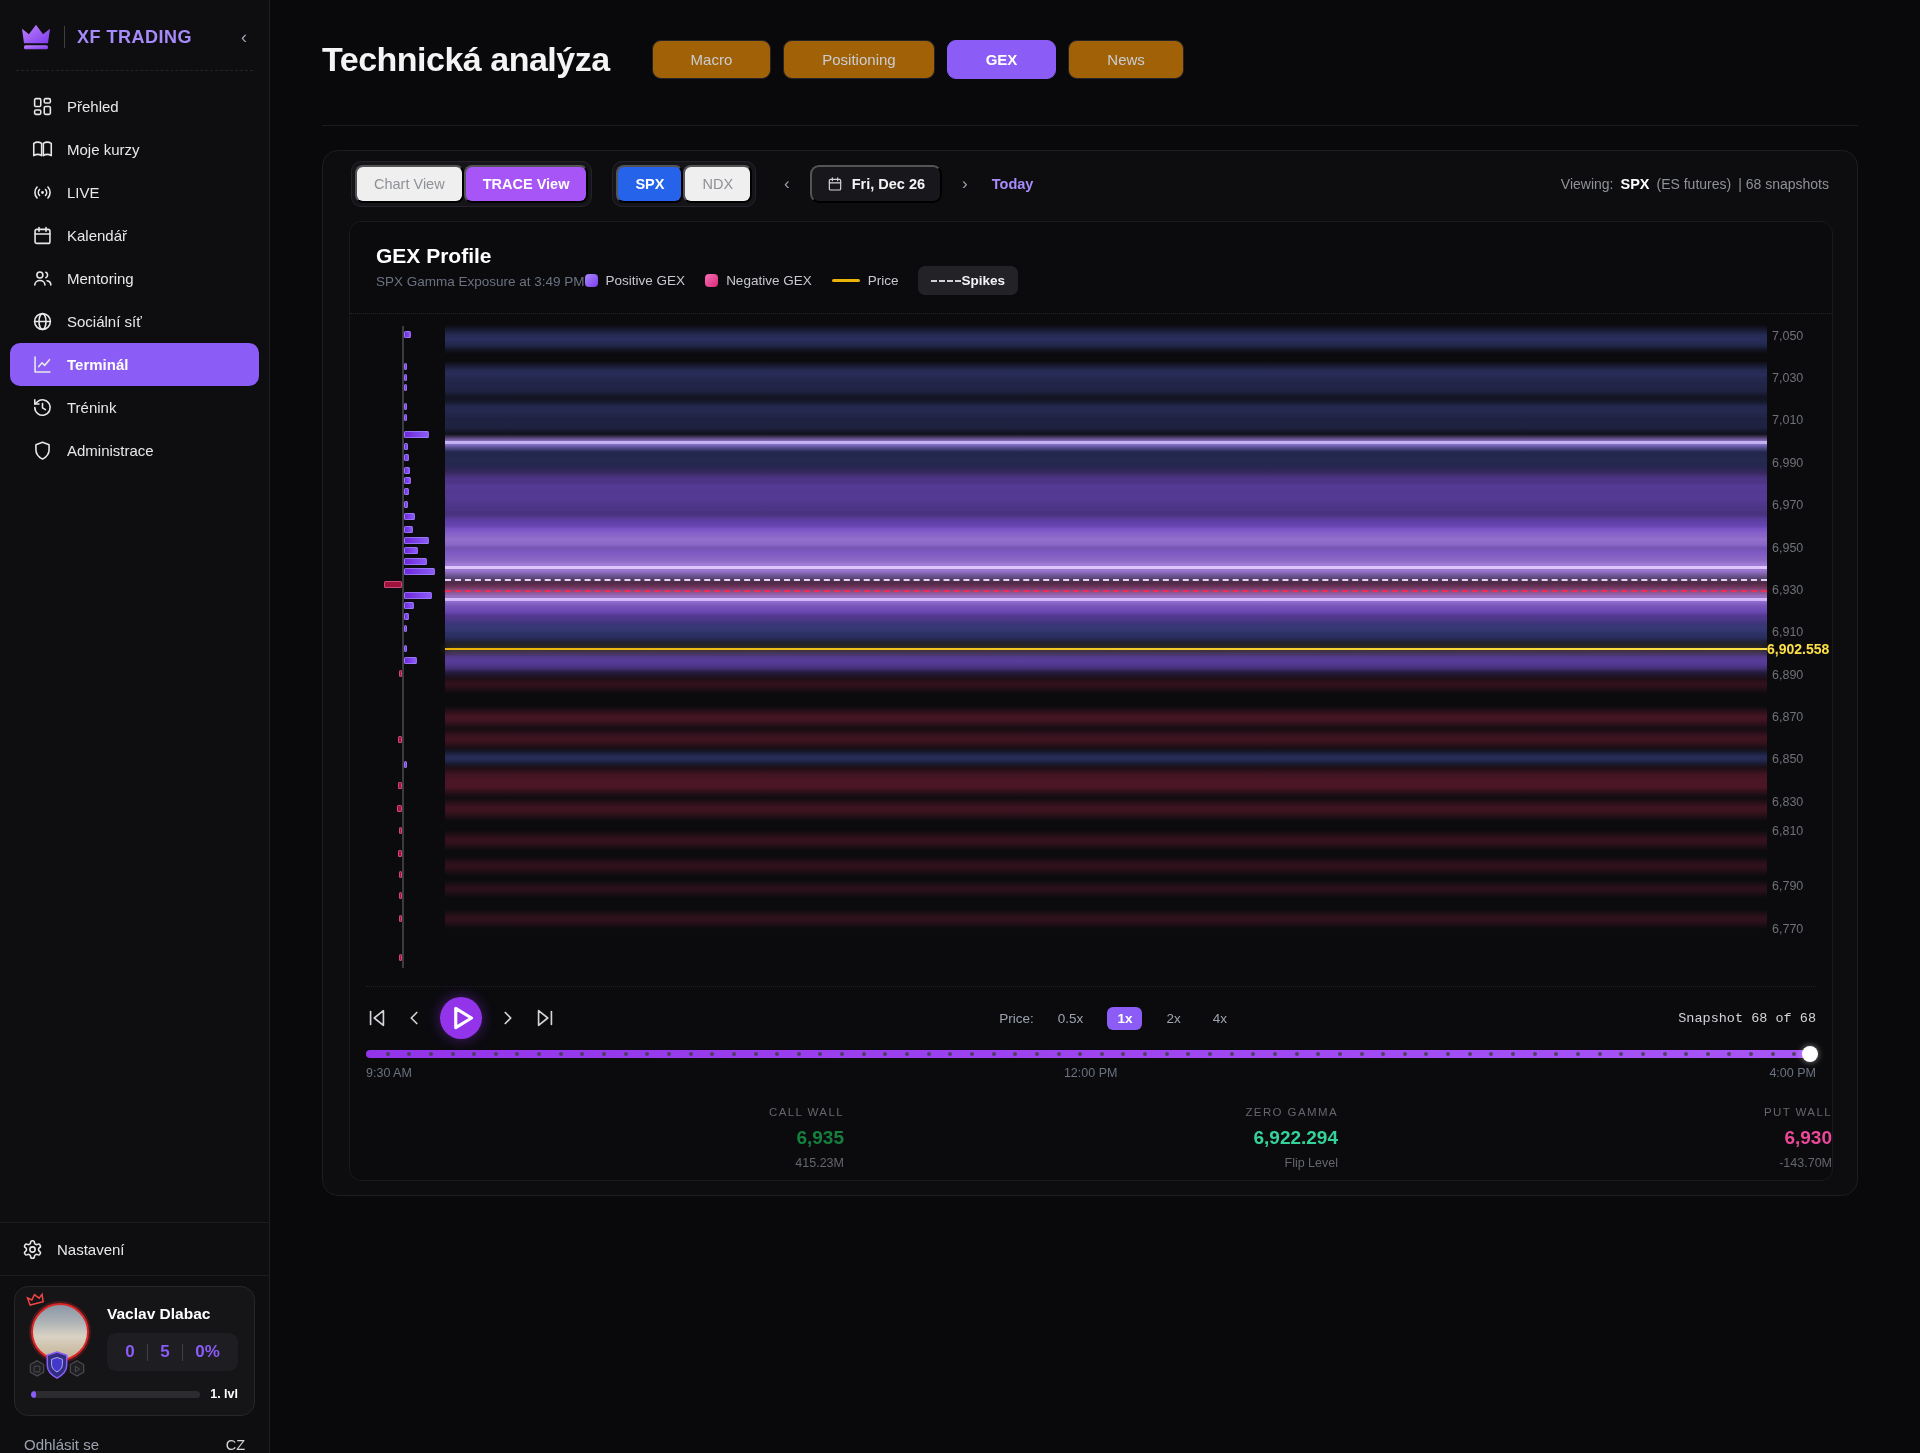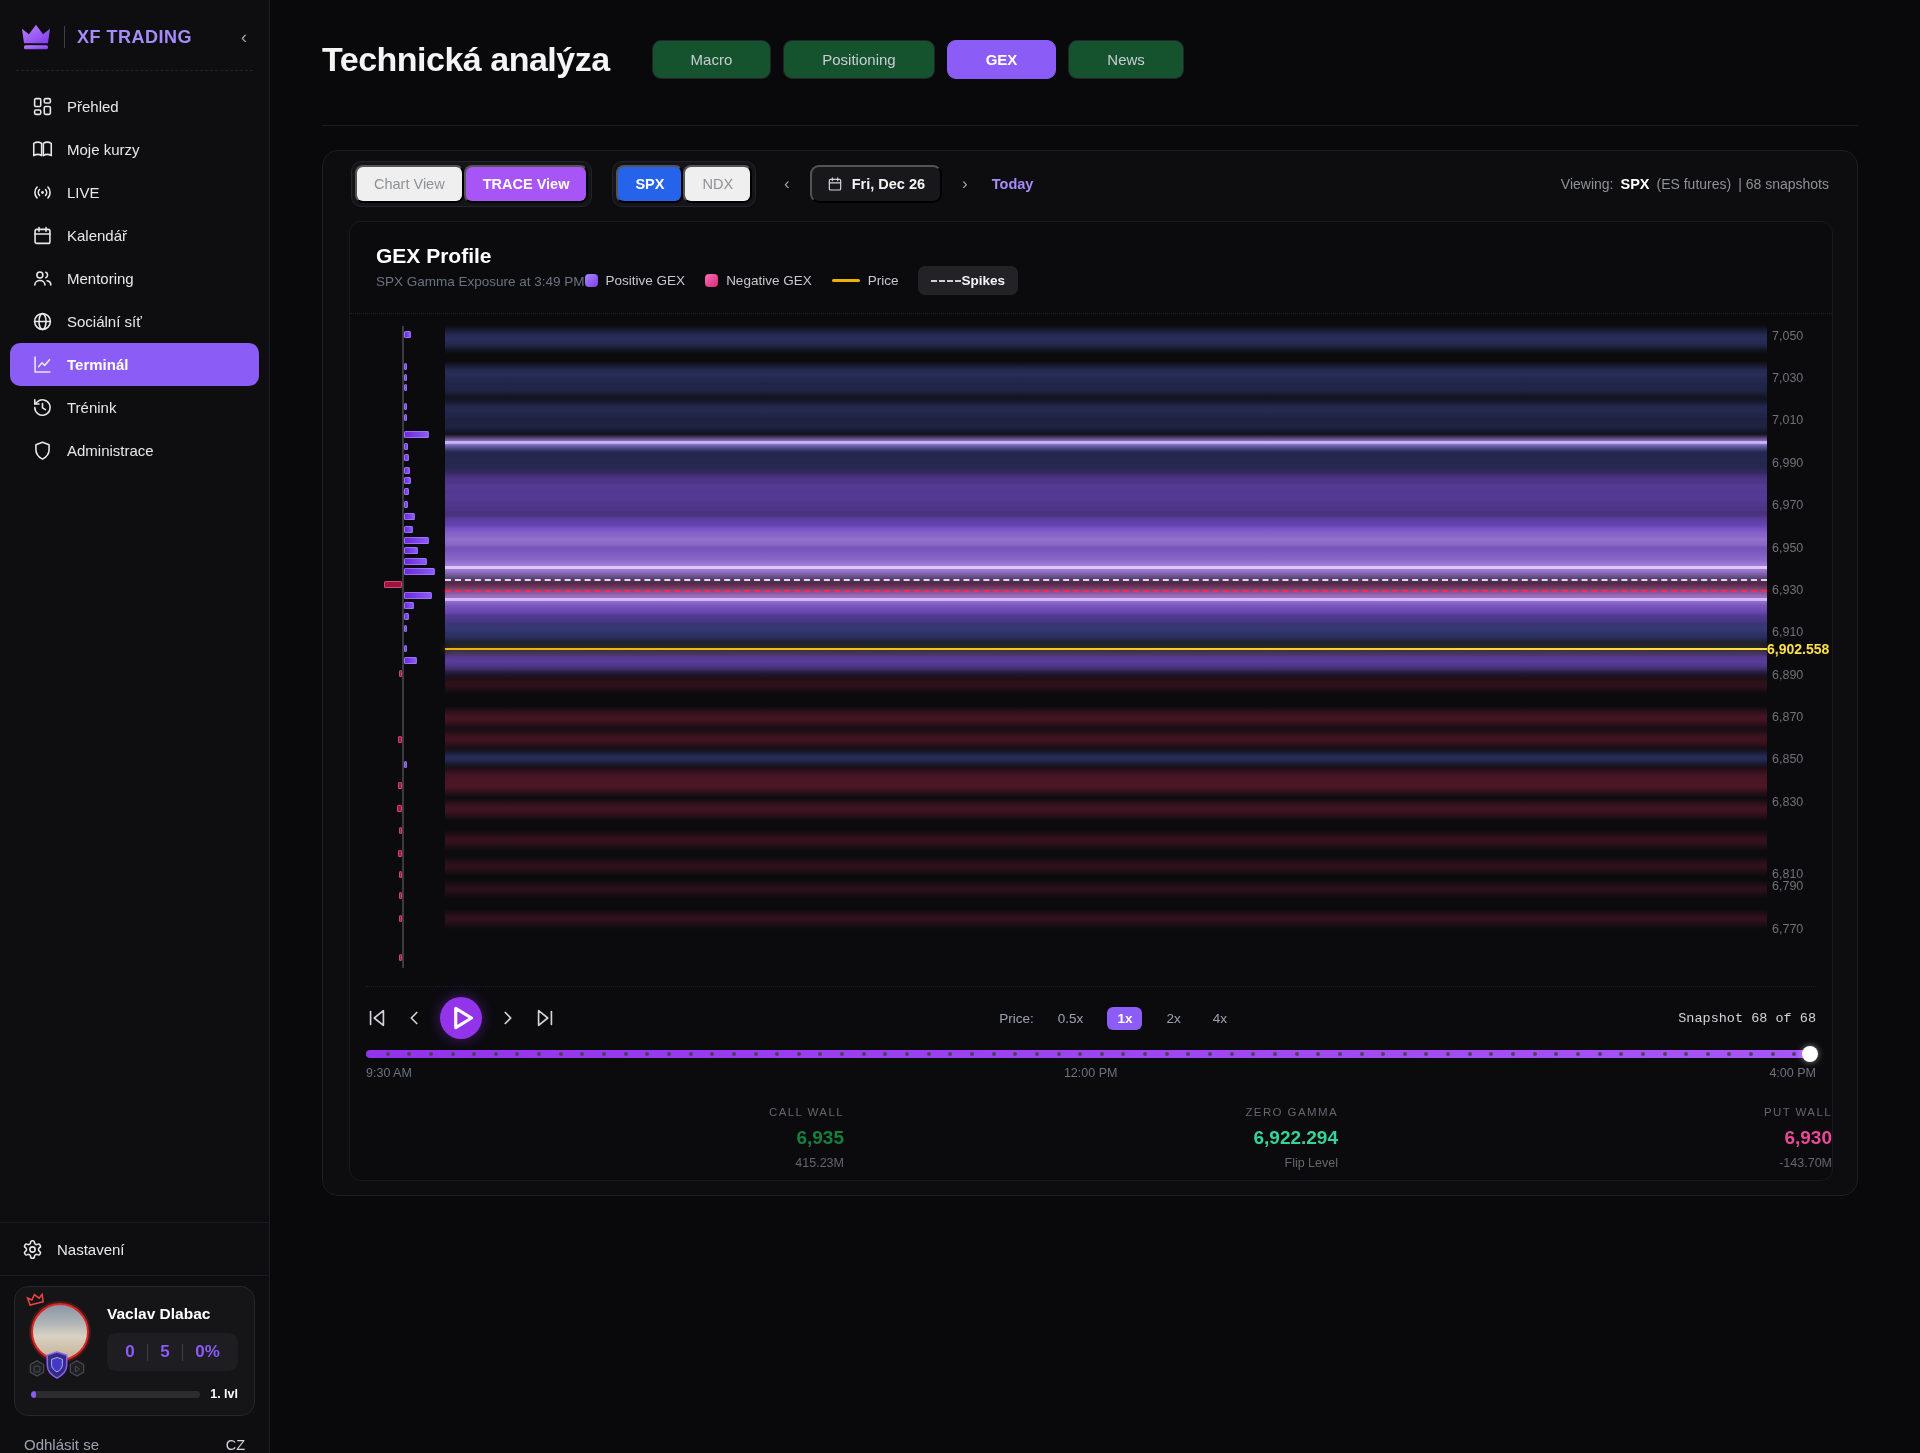--- a/index.html
+++ b/index.html
@@ -48,21 +48,21 @@
   .level-label { font-size:12.5px; font-weight:bold; color:#fff; }
   .logout-row { display:flex; align-items:center; justify-content:space-between; padding:20px 24px 0 24px; }
   .logout-link { font-size:15px; color:#9ca3af; cursor:pointer; }
   .locale-btn { font-size:14.5px; color:#d4d4d8; cursor:pointer; }
 
   
   .main { position:absolute; left:270px; top:0; right:0; height:100%; }
   .page-header { position:absolute; left:52px; top:40px; display:flex; align-items:center; }
   .page-title { font-size:34px; font-weight:bold; color:#f4f4f5; letter-spacing:-.5px; }
   .tabs { display:flex; gap:12px; margin-left:42px; }
-  .tab { padding:10px 38px; border-radius:9px; background:#14532d; border:1px solid #232329;
+  .tab { padding:10px 38px; border-radius:9px; background:#a16207; border:1px solid #232329;
          color:#c9cdd3; font-size:15px; cursor:pointer; }
   .tab.active { background:#8b5cf6; border-color:#8b5cf6; color:#fff; font-weight:bold; }
   .header-divider { position:absolute; left:52px; right:62px; top:125px; border-bottom:1px solid #1b1b1f; }
 
   .panel { position:absolute; left:52px; top:150px; width:1536px; height:1046px;
            background:#0d0d10; border:1px solid #1d1d22; border-radius:16px; }
   .toolbar { position:absolute; top:10px; left:28px; right:28px; height:46px; display:flex; align-items:center; }
   .seg-group { display:flex; background:#151519; border:1px solid #232329; border-radius:10px; padding:3px; }
   .seg-btn { padding:9px 17px; border-radius:8px; font-size:14.5px; color:#8e9196; cursor:pointer; white-space:nowrap; }
   .seg-btn.active-purple { background:#a855f7; color:#fff; font-weight:bold; }
@@ -475,21 +475,21 @@
             <div class="tick-label" style="left: 1422px; top: 91.499px;">7,010</div>
             <div class="tick-label" style="left: 1422px; top: 133.839px;">6,990</div>
             <div class="tick-label" style="left: 1422px; top: 176.179px;">6,970</div>
             <div class="tick-label" style="left: 1422px; top: 218.519px;">6,950</div>
             <div class="tick-label" style="left: 1422px; top: 260.859px;">6,930</div>
             <div class="tick-label" style="left: 1422px; top: 303.199px;">6,910</div>
             <div class="tick-label" style="left: 1422px; top: 345.539px;">6,890</div>
             <div class="tick-label" style="left: 1422px; top: 387.879px;">6,870</div>
             <div class="tick-label" style="left: 1422px; top: 430.219px;">6,850</div>
             <div class="tick-label" style="left: 1422px; top: 472.559px;">6,830</div>
-            <div class="tick-label" style="left: 1422px; top: 545px;">6,810</div>
+            <div class="tick-label" style="left: 1422px; top: 502px;">6,810</div>
             <div class="tick-label" style="left: 1422px; top: 557.239px;">6,790</div>
             <div class="tick-label" style="left: 1422px; top: 599.579px;">6,770</div>
           </div>
 
         <div class="controls-sep"></div>
 
         <div class="playback">
           <div class="transport">
             <span class="t-btn">
               <svg class="icon" viewBox="0 0 24 24">

